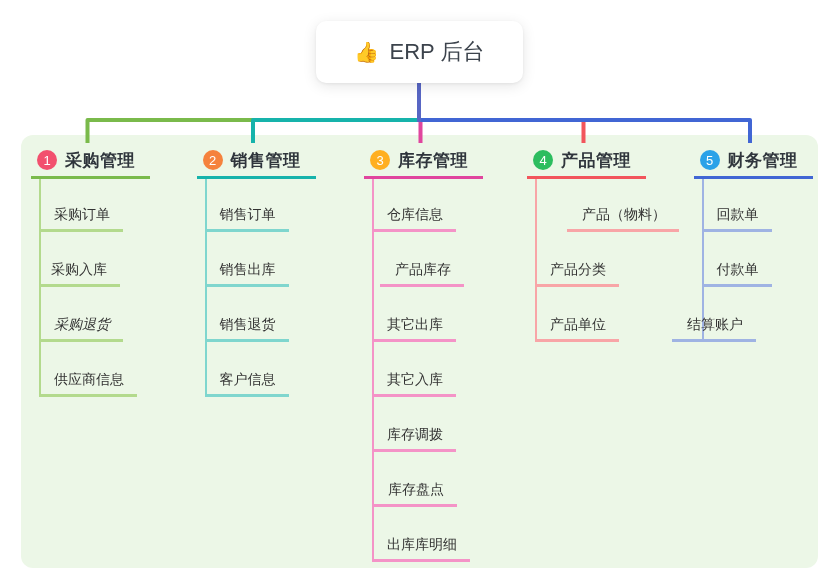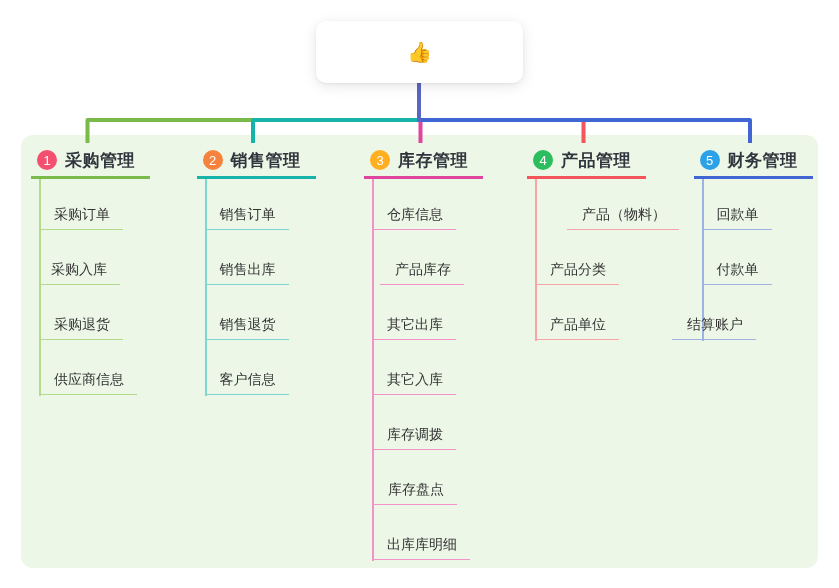--- a/index.html
+++ b/index.html
@@ -27,54 +27,55 @@
   }
   .badge{
     width:20px;height:20px;border-radius:50%;flex:0 0 20px;
     display:flex;align-items:center;justify-content:center;
     color:#ffffff;font-size:13px;line-height:1;
   }
   .branch-title{font-size:17px;font-weight:600;color:#2F353C;letter-spacing:0.5px;white-space:nowrap;}
   .spine{position:absolute;width:2px;}
   .child{
     position:absolute;display:inline-block;white-space:nowrap;
-    padding:0 13px 6px 15px;border-bottom:1px solid #7f1d1d;
+    padding:0 13px 6px 15px;border-bottom:3px solid #7f1d1d;
     font-size:14px;line-height:18px;color:#333333;cursor:pointer;
   }
 </style>
 </head>
 <body>
 
 <div class="stage">
   <div class="panel"></div>
 
   <svg class="connectors" id="connectors" viewBox="0 0 839 588" xmlns="http://www.w3.org/2000/svg">
       <path d="M 87.5 143 V 120 H 419" fill="none" stroke="#7ABA4B" stroke-width="4" stroke-linejoin="round"></path>
       <path d="M 253 143 V 120 H 419" fill="none" stroke="#16B3AB" stroke-width="4" stroke-linejoin="round"></path>
       <path d="M 420.5 143 V 120 H 419" fill="none" stroke="#E0459E" stroke-width="4" stroke-linejoin="round"></path>
       <path d="M 583.5 143 V 120 H 419" fill="none" stroke="#F2555C" stroke-width="4" stroke-linejoin="round"></path>
       <path d="M 750 143 V 120 H 419" fill="none" stroke="#4166D4" stroke-width="4" stroke-linejoin="round"></path>
       <path d="M 419 83 V 122" fill="none" stroke="#5866C4" stroke-width="4"></path>
     </svg>
 
   <div class="root-node">
     <span class="root-icon">👍</span>
+    <span>ERP 后台</span>
   </div>
 
   <div id="branches">
     <div>
       <div class="branch-label" style="left: 31px; top: 147px; border-bottom-color: rgb(122, 186, 75);">
         <span class="badge" style="background: rgb(242, 80, 110);">1</span>
         <span class="branch-title">采购管理</span>
       </div>
       <div class="spine" style="left: 39px; top: 179px; height: 217px; background: rgb(179, 218, 141);"></div>
     </div>
   <div class="child" style="left: 39px; top: 205px; border-bottom-color: rgb(179, 218, 141);">采购订单</div>
       <div class="child" style="left: 39px; top: 260px; border-bottom-color: rgb(179, 218, 141); padding-left: 12px;">采购入库</div>
-      <div class="child" style="left: 39px; top: 315px; border-bottom-color: rgb(179, 218, 141);">采购退货</div>
+      <div class="child" style="left: 39px; top: 315px; border-bottom-color: rgb(179, 218, 141); font-style: italic;">采购退货</div>
       <div class="child" style="left: 39px; top: 370px; border-bottom-color: rgb(179, 218, 141);">供应商信息</div>
     <div>
       <div class="branch-label" style="left: 196.5px; top: 147px; border-bottom-color: rgb(22, 179, 171);">
         <span class="badge" style="background: rgb(245, 130, 61);">2</span>
         <span class="branch-title">销售管理</span>
       </div>
       <div class="spine" style="left: 204.5px; top: 179px; height: 217px; background: rgb(127, 214, 206);"></div>
     </div>
   <div class="child" style="left: 204.5px; top: 205px; border-bottom-color: rgb(127, 214, 206);">销售订单</div>
       <div class="child" style="left: 204.5px; top: 260px; border-bottom-color: rgb(127, 214, 206); text-align: center;">销售出库</div>

